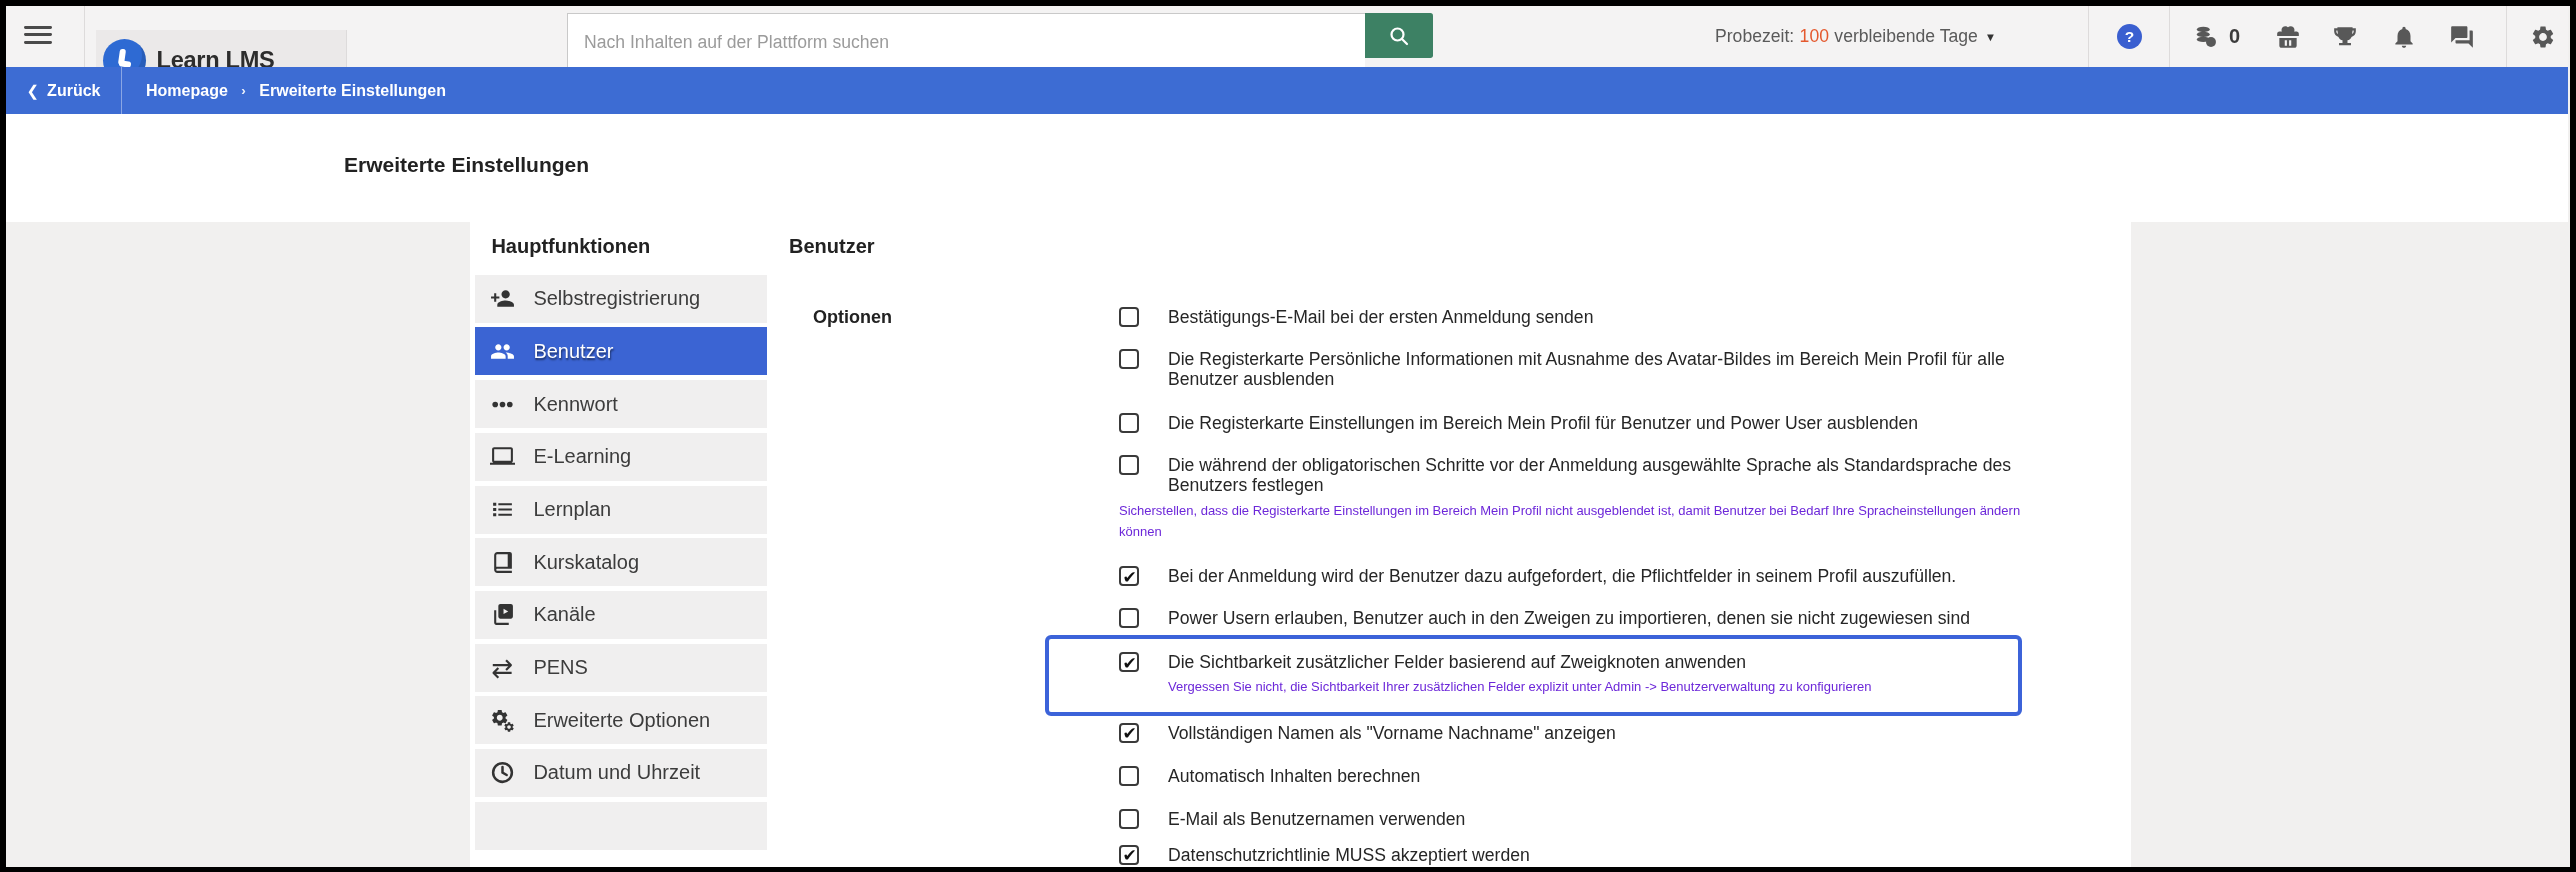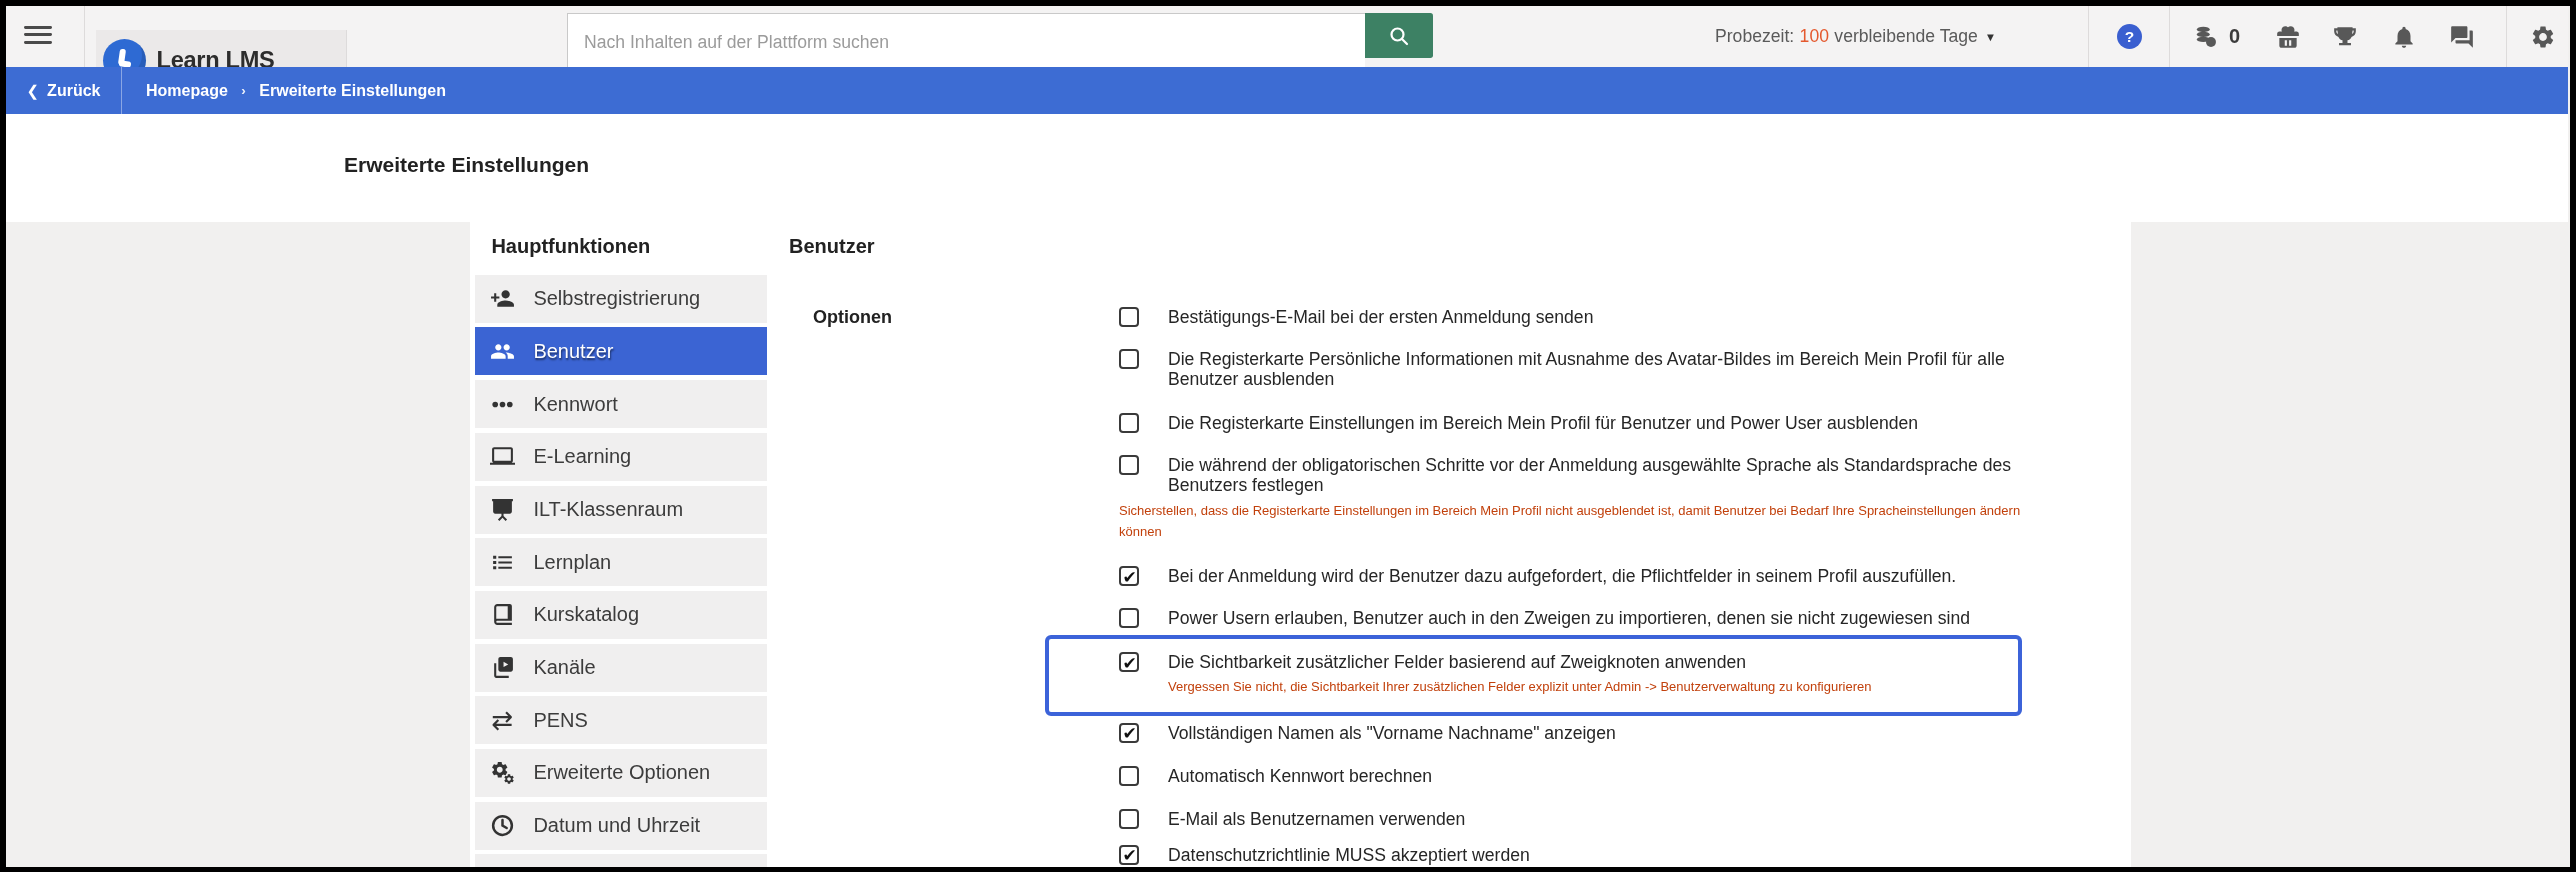--- a/index.html
+++ b/index.html
@@ -68,21 +68,21 @@
   .main{position:absolute;left:319px;top:10.8px;right:20px;}
   .main-heading{font-size:20px;font-weight:bold;color:#222;line-height:27px;margin:0;}
   .options-section{display:flex;margin-top:47px;}
   .options-label{width:330px;padding-left:24px;font-size:18px;font-weight:bold;color:#222;flex-shrink:0;}
   .options-list{width:986px;}
 
   .opt-row{display:flex;gap:29px;}
   .cb{width:20px;height:20px;border:2px solid #3a3a3a;border-radius:4px;background:#fff;flex-shrink:0;position:relative;cursor:pointer;}
   .cb.checked::after{content:"\2714";position:absolute;left:1.4px;top:-1.4px;font-size:17px;font-weight:bold;color:#111;}
   .opt-text{font-size:17.6px;line-height:20px;color:#262626;max-width:898px;}
-  .helper{font-size:13px;line-height:21px;color:#c2410c;}
+  .helper{font-size:13px;line-height:21px;color:#6d28d9;}
   .helper.under-box{max-width:925px;margin-top:5.4px;}
   .mb33{margin-bottom:22px;} .mb36{margin-bottom:24px;} .mb32{margin-bottom:21.6px;}
   .mb34{margin-bottom:23px;} .mb24{margin-bottom:16px;} .mb0{margin-bottom:0;}
 
   .hl-box{border:4.7px solid #3c63d9;border-radius:6px;margin:6.8px 0 6.8px -74px;width:977px;
           padding:13.5px 12px 15px 70px;background:#fff;}
   .hl-box .helper{margin-top:4px;}
 </style>
 </head>
 <body>
@@ -216,28 +216,20 @@
         <span class="ic">
               <svg viewBox="0 0 24 24">
                 <path d="M20 18c1.1 0 1.99-.9 1.99-2L22 5c0-1.1-.9-2-2-2H4c-1.1 0-2 .9-2 2v11c0 1.1.9 2 2 2H0v2h24v-2h-4zM4 5h16v11H4V5z"></path>
               </svg>
             </span>
         <span class="lbl">E-Learning</span>
       </div>
       <div class="side-item">
         <span class="ic">
               <svg viewBox="0 0 24 24">
-                <path d="M2 2h20v2h-1v10c0 1.1-.9 2-2 2h-6v2.17l3.4 3.4-1.41 1.42L12 20l-2.99 3-1.41-1.42 3.4-3.4V16H5c-1.1 0-2-.9-2-2V4H2V2zm5 7h2v3H7V9zm4-2h2v5h-2V7zm4 3h2v2h-2v-2z"></path>
-              </svg>
-            </span>
-        <span class="lbl">ILT-Klassenraum</span>
-      </div>
-      <div class="side-item">
-        <span class="ic">
-              <svg viewBox="0 0 24 24">
                 <path d="M3 5.5h3v3H3v-3zm5 .5h13v2H8V6zM3 10.5h3v3H3v-3zm5 .5h13v2H8v-2zM3 15.5h3v3H3v-3zm5 .5h13v2H8v-2z"></path>
               </svg>
             </span>
         <span class="lbl">Lernplan</span>
       </div>
       <div class="side-item">
         <span class="ic">
               <svg viewBox="0 0 24 24">
                 <path d="M18 2H7C5.34 2 4 3.34 4 5v14c0 1.66 1.34 3 3 3h14v-2H7.01c-.56 0-1.01-.45-1.01-1s.45-1 1.01-1H21V4c0-1.1-.9-2-2-2zm-1 14H7c-.35 0-.69.06-1 .17V5c0-.55.45-1 1-1h10v12z"></path>
               </svg>
@@ -337,21 +329,21 @@
             </div>
           </div>
 
           <div class="opt-row mb34">
             <span class="cb checked"></span>
             <span class="opt-text">Vollständigen Namen als "Vorname Nachname" anzeigen</span>
           </div>
 
           <div class="opt-row mb34">
             <span class="cb"></span>
-            <span class="opt-text">Automatisch Kennwort berechnen</span>
+            <span class="opt-text">Automatisch Inhalten berechnen</span>
           </div>
 
           <div class="opt-row mb24">
             <span class="cb"></span>
             <span class="opt-text">E-Mail als Benutzernamen verwenden</span>
           </div>
 
           <div class="opt-row">
             <span class="cb checked"></span>
             <span class="opt-text">Datenschutzrichtlinie MUSS akzeptiert werden</span>

